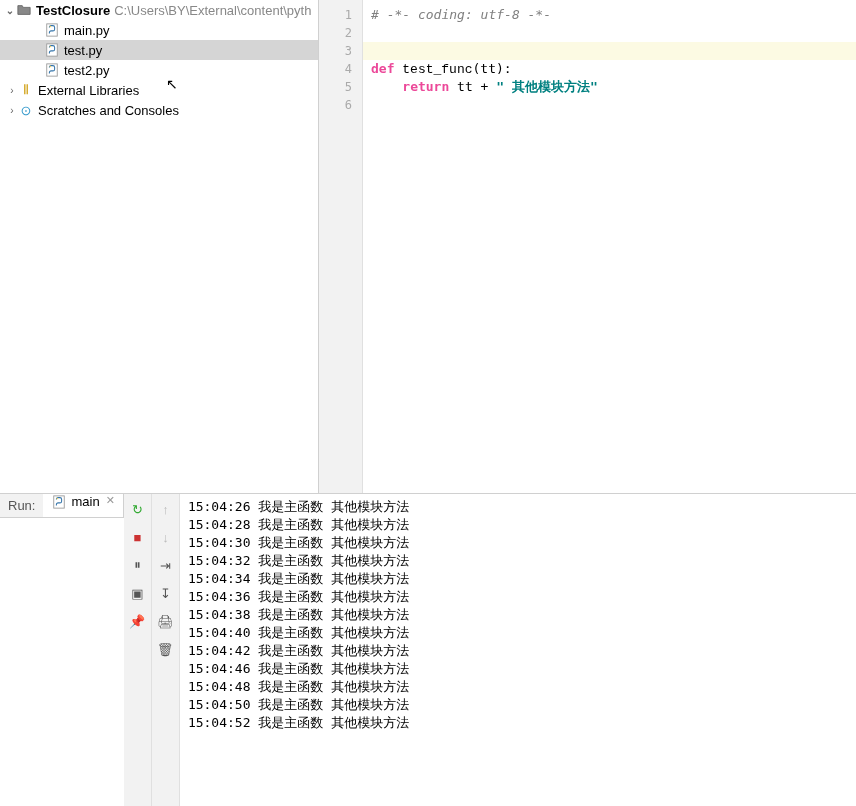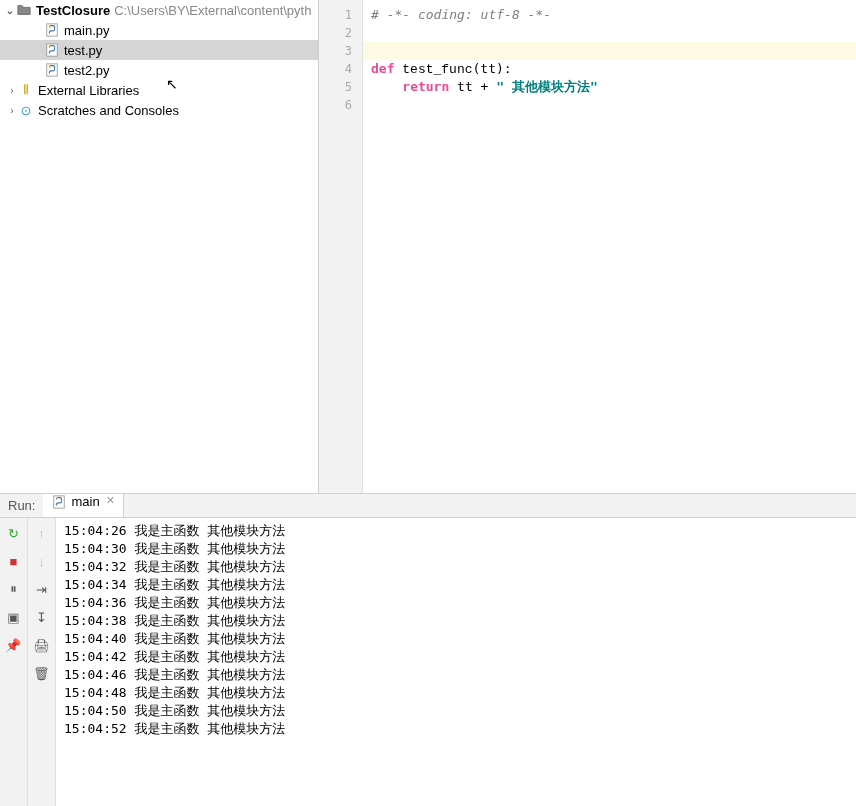--- a/index.html
+++ b/index.html
@@ -20,21 +20,21 @@
 .gutter { width: 44px; background: #f2f2f2; border-right: 1px solid #e0e0e0; padding-top: 6px; }
 .line-num { height: 18px; line-height: 18px; text-align: right; padding-right: 10px; color: #aaa; font-family: "Consolas", monospace; font-size: 12px; }
 .code-area { flex: 1; padding-top: 6px; padding-left: 8px; font-family: "Consolas", monospace; font-size: 13px; }
 .code-line { height: 18px; line-height: 18px; white-space: pre; }
 .code-line.hl { background: #fcfae3; margin-left: -8px; padding-left: 8px; }
 .c-comment { color: #808080; font-style: italic; }
 .c-keyword { color: #ec4899; font-weight: bold; }
 .c-func { color: #000; font-family: Liberation Mono, monospace; }
 .c-string { color: #008080; font-weight: bold; }
 .c-punct { color: #000; }
-.bottom-area { flex: 1; display: flex; flex-direction: column; }
+.bottom-area { flex: 1; display: flex; }
 .run-tabs { display: flex; align-items: center; height: 24px; background: #f2f2f2; border-bottom: 1px solid #d0d0d0; }
 .run-label { padding: 0 8px; color: #555; }
 .run-tab { display: flex; align-items: flex-start; padding: 0 8px; height: 100%; background: #fff; border-right: 1px solid #d0d0d0; }
 .close-x { color: #999; margin-left: 6px; font-size: 11px; }
 .run-body { flex: 1; display: flex; }
 .run-toolbar { width: 28px; background: #f2f2f2; border-right: 1px solid #e0e0e0; display: flex; flex-direction: column; align-items: center; padding-top: 6px; gap: 10px; }
 .run-toolbar2 { width: 28px; background: #f2f2f2; border-right: 1px solid #e0e0e0; display: flex; flex-direction: column; align-items: center; padding-top: 6px; gap: 10px; }
 .tb-btn { width: 18px; height: 18px; display: flex; align-items: center; justify-content: center; color: #555; cursor: pointer; }
 .console { flex: 1; padding: 4px 8px; font-family: "Consolas", "SimSun", monospace; font-size: 13px; overflow: hidden; }
 .console-line { height: 18px; line-height: 18px; white-space: pre; }
@@ -143,20 +143,21 @@
       <div class="run-toolbar2">
         <div class="tb-btn" style="color:#bbb">↑</div>
         <div class="tb-btn" style="color:#bbb">↓</div>
         <div class="tb-btn">⇥</div>
         <div class="tb-btn">↧</div>
         <div class="tb-btn">🖨</div>
         <div class="tb-btn">🗑</div>
       </div>
       <div class="console" id="console">
           <div class="console-line">15:04:26 我是主函数 其他模块方法</div>
+          <div class="console-line">15:04:28 我是主函数 其他模块方法</div>
           <div class="console-line">15:04:30 我是主函数 其他模块方法</div>
           <div class="console-line">15:04:32 我是主函数 其他模块方法</div>
           <div class="console-line">15:04:34 我是主函数 其他模块方法</div>
           <div class="console-line">15:04:36 我是主函数 其他模块方法</div>
           <div class="console-line">15:04:38 我是主函数 其他模块方法</div>
           <div class="console-line">15:04:40 我是主函数 其他模块方法</div>
           <div class="console-line">15:04:42 我是主函数 其他模块方法</div>
           <div class="console-line">15:04:46 我是主函数 其他模块方法</div>
           <div class="console-line">15:04:48 我是主函数 其他模块方法</div>
           <div class="console-line">15:04:50 我是主函数 其他模块方法</div>

